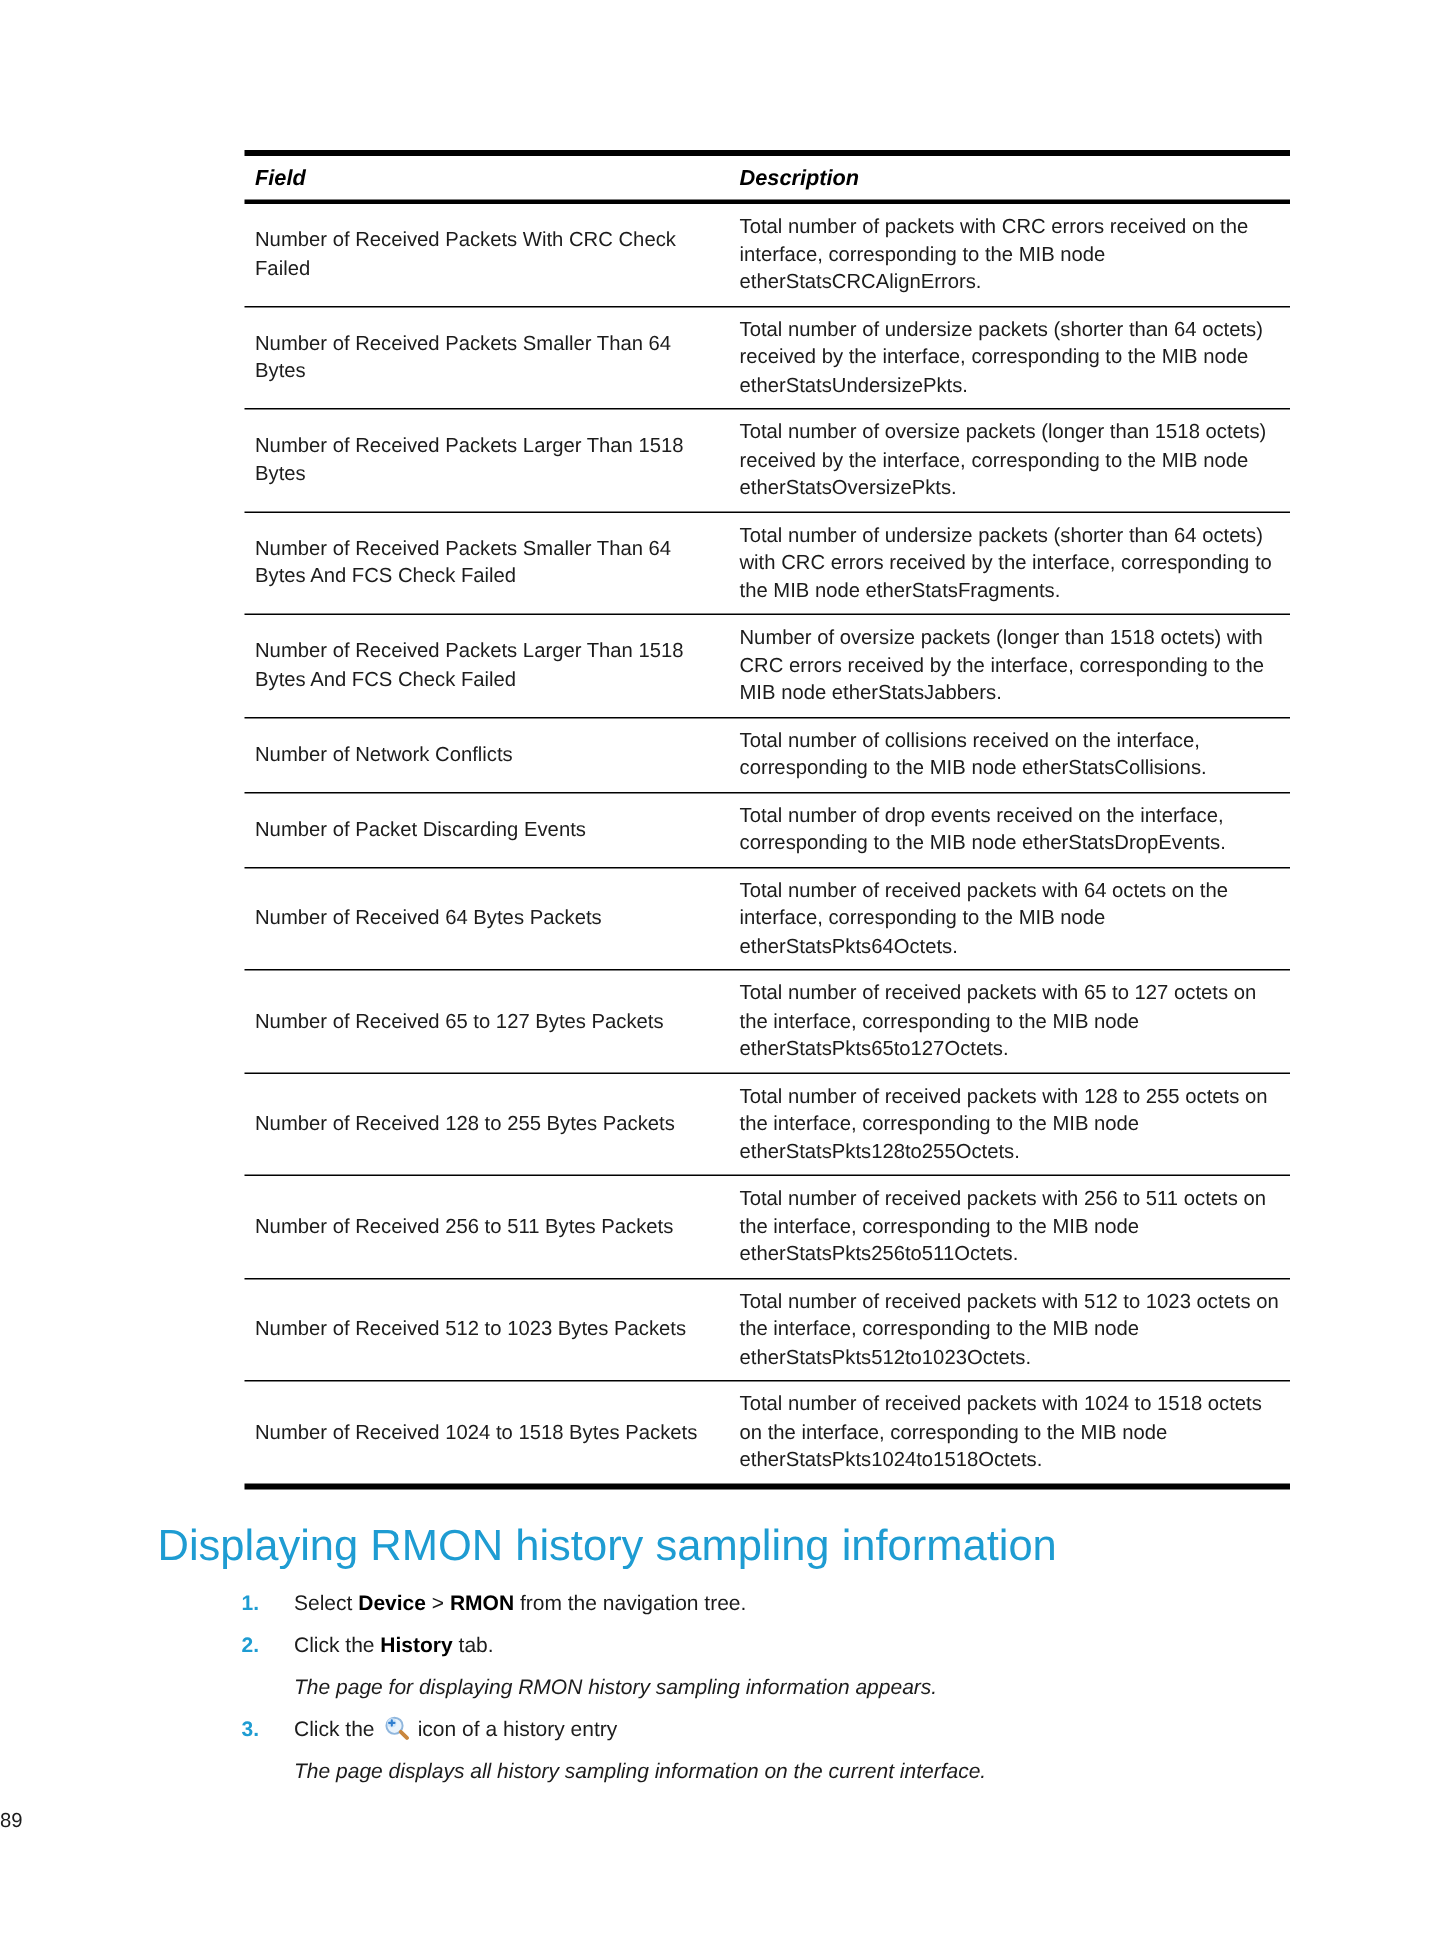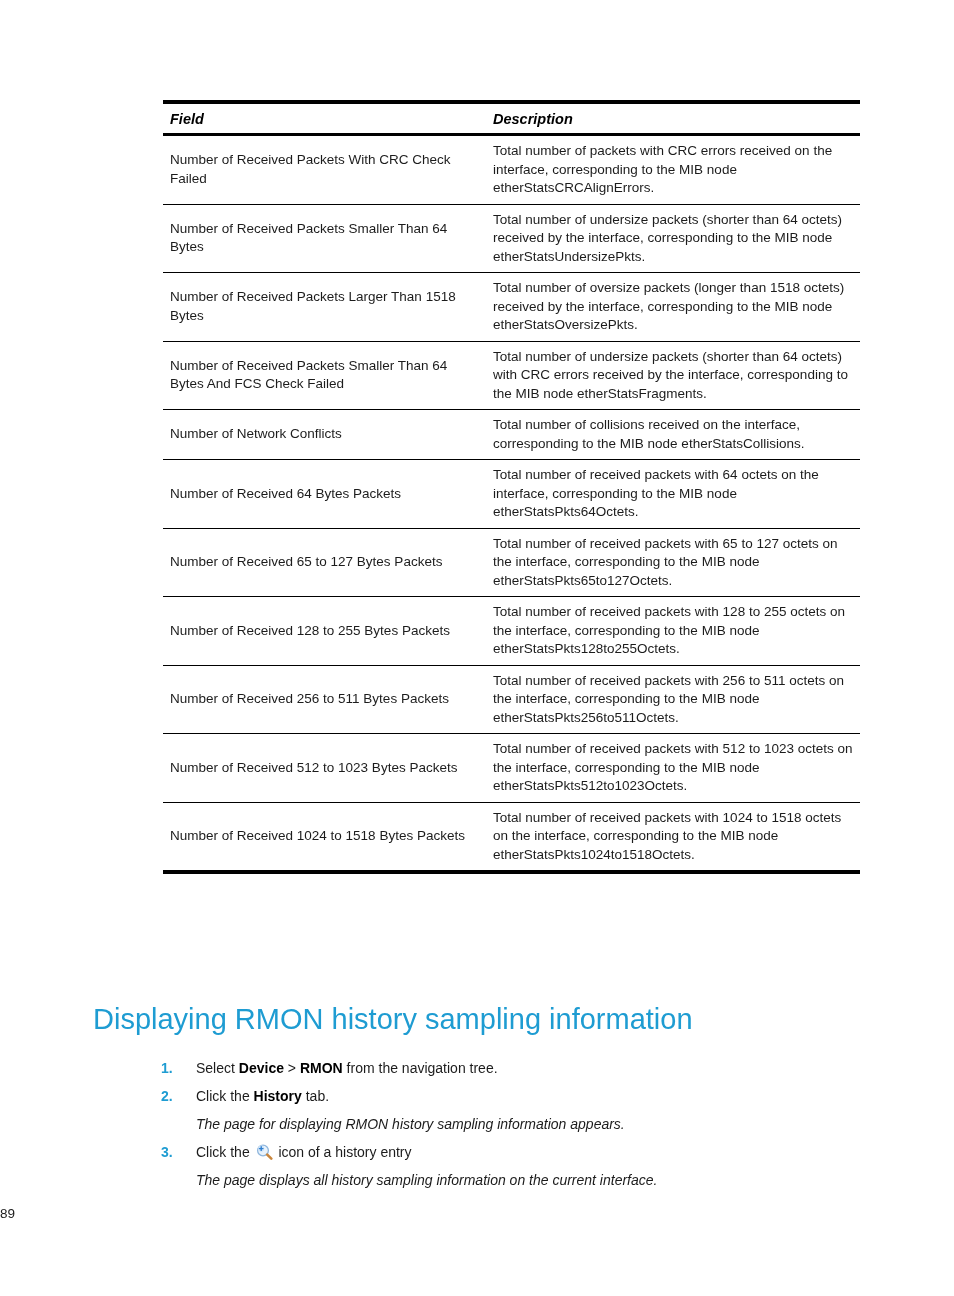--- a/index.html
+++ b/index.html
@@ -18,21 +18,21 @@
   }
   table.fields td{
     font-size:13.5px;line-height:18.5px;vertical-align:middle;
     padding:6px 7px;border-top:1px solid #000;color:#1c1c1c;
   }
   table.fields tbody tr:first-child td{border-top:none;}
   
   #section-title{
     position:absolute;left:90px;top:1000px;width:820px;
     font-size:29px;font-weight:normal;letter-spacing:0px;
-    color:var(--accent,#1e9cd2);margin:3px;
+    color:var(--accent,#1e9cd2);margin:15px;
   }
   
   #steps{position:absolute;left:161px;top:1058px;width:680px;}
   .step{display:flex;align-items:flex-start;}
   .step-num{
     width:35px;flex:0 0 35px;font-weight:bold;color:var(--accent,#1e9cd2);
     font-size:14px;line-height:20px;
   }
   .step-body{flex:1;}
   .step-line{font-size:14px;line-height:20px;margin-bottom:8px;}
@@ -71,22 +71,30 @@
         </tr>
         <tr>
           <td>Number of Received Packets Larger Than 1518 Bytes</td>
           <td>Total number of oversize packets (longer than 1518 octets) received by the interface, corresponding to the MIB node etherStatsOversizePkts.</td>
         </tr>
         <tr>
           <td>Number of Received Packets Smaller Than 64 Bytes And FCS Check Failed</td>
           <td>Total number of undersize packets (shorter than 64 octets) with CRC errors received by the interface, corresponding to the MIB node etherStatsFragments.</td>
         </tr>
         <tr>
+          <td>Number of Received Packets Larger Than 1518 Bytes And FCS Check Failed</td>
+          <td>Number of oversize packets (longer than 1518 octets) with CRC errors received by the interface, corresponding to the MIB node etherStatsJabbers.</td>
+        </tr>
+        <tr>
           <td>Number of Network Conflicts</td>
           <td>Total number of collisions received on the interface, corresponding to the MIB node etherStatsCollisions.</td>
+        </tr>
+        <tr>
+          <td>Number of Packet Discarding Events</td>
+          <td>Total number of drop events received on the interface, corresponding to the MIB node etherStatsDropEvents.</td>
         </tr>
         <tr>
           <td>Number of Received 64 Bytes Packets</td>
           <td>Total number of received packets with 64 octets on the interface, corresponding to the MIB node etherStatsPkts64Octets.</td>
         </tr>
         <tr>
           <td>Number of Received 65 to 127 Bytes Packets</td>
           <td>Total number of received packets with 65 to 127 octets on the interface, corresponding to the MIB node etherStatsPkts65to127Octets.</td>
         </tr>
         <tr>

